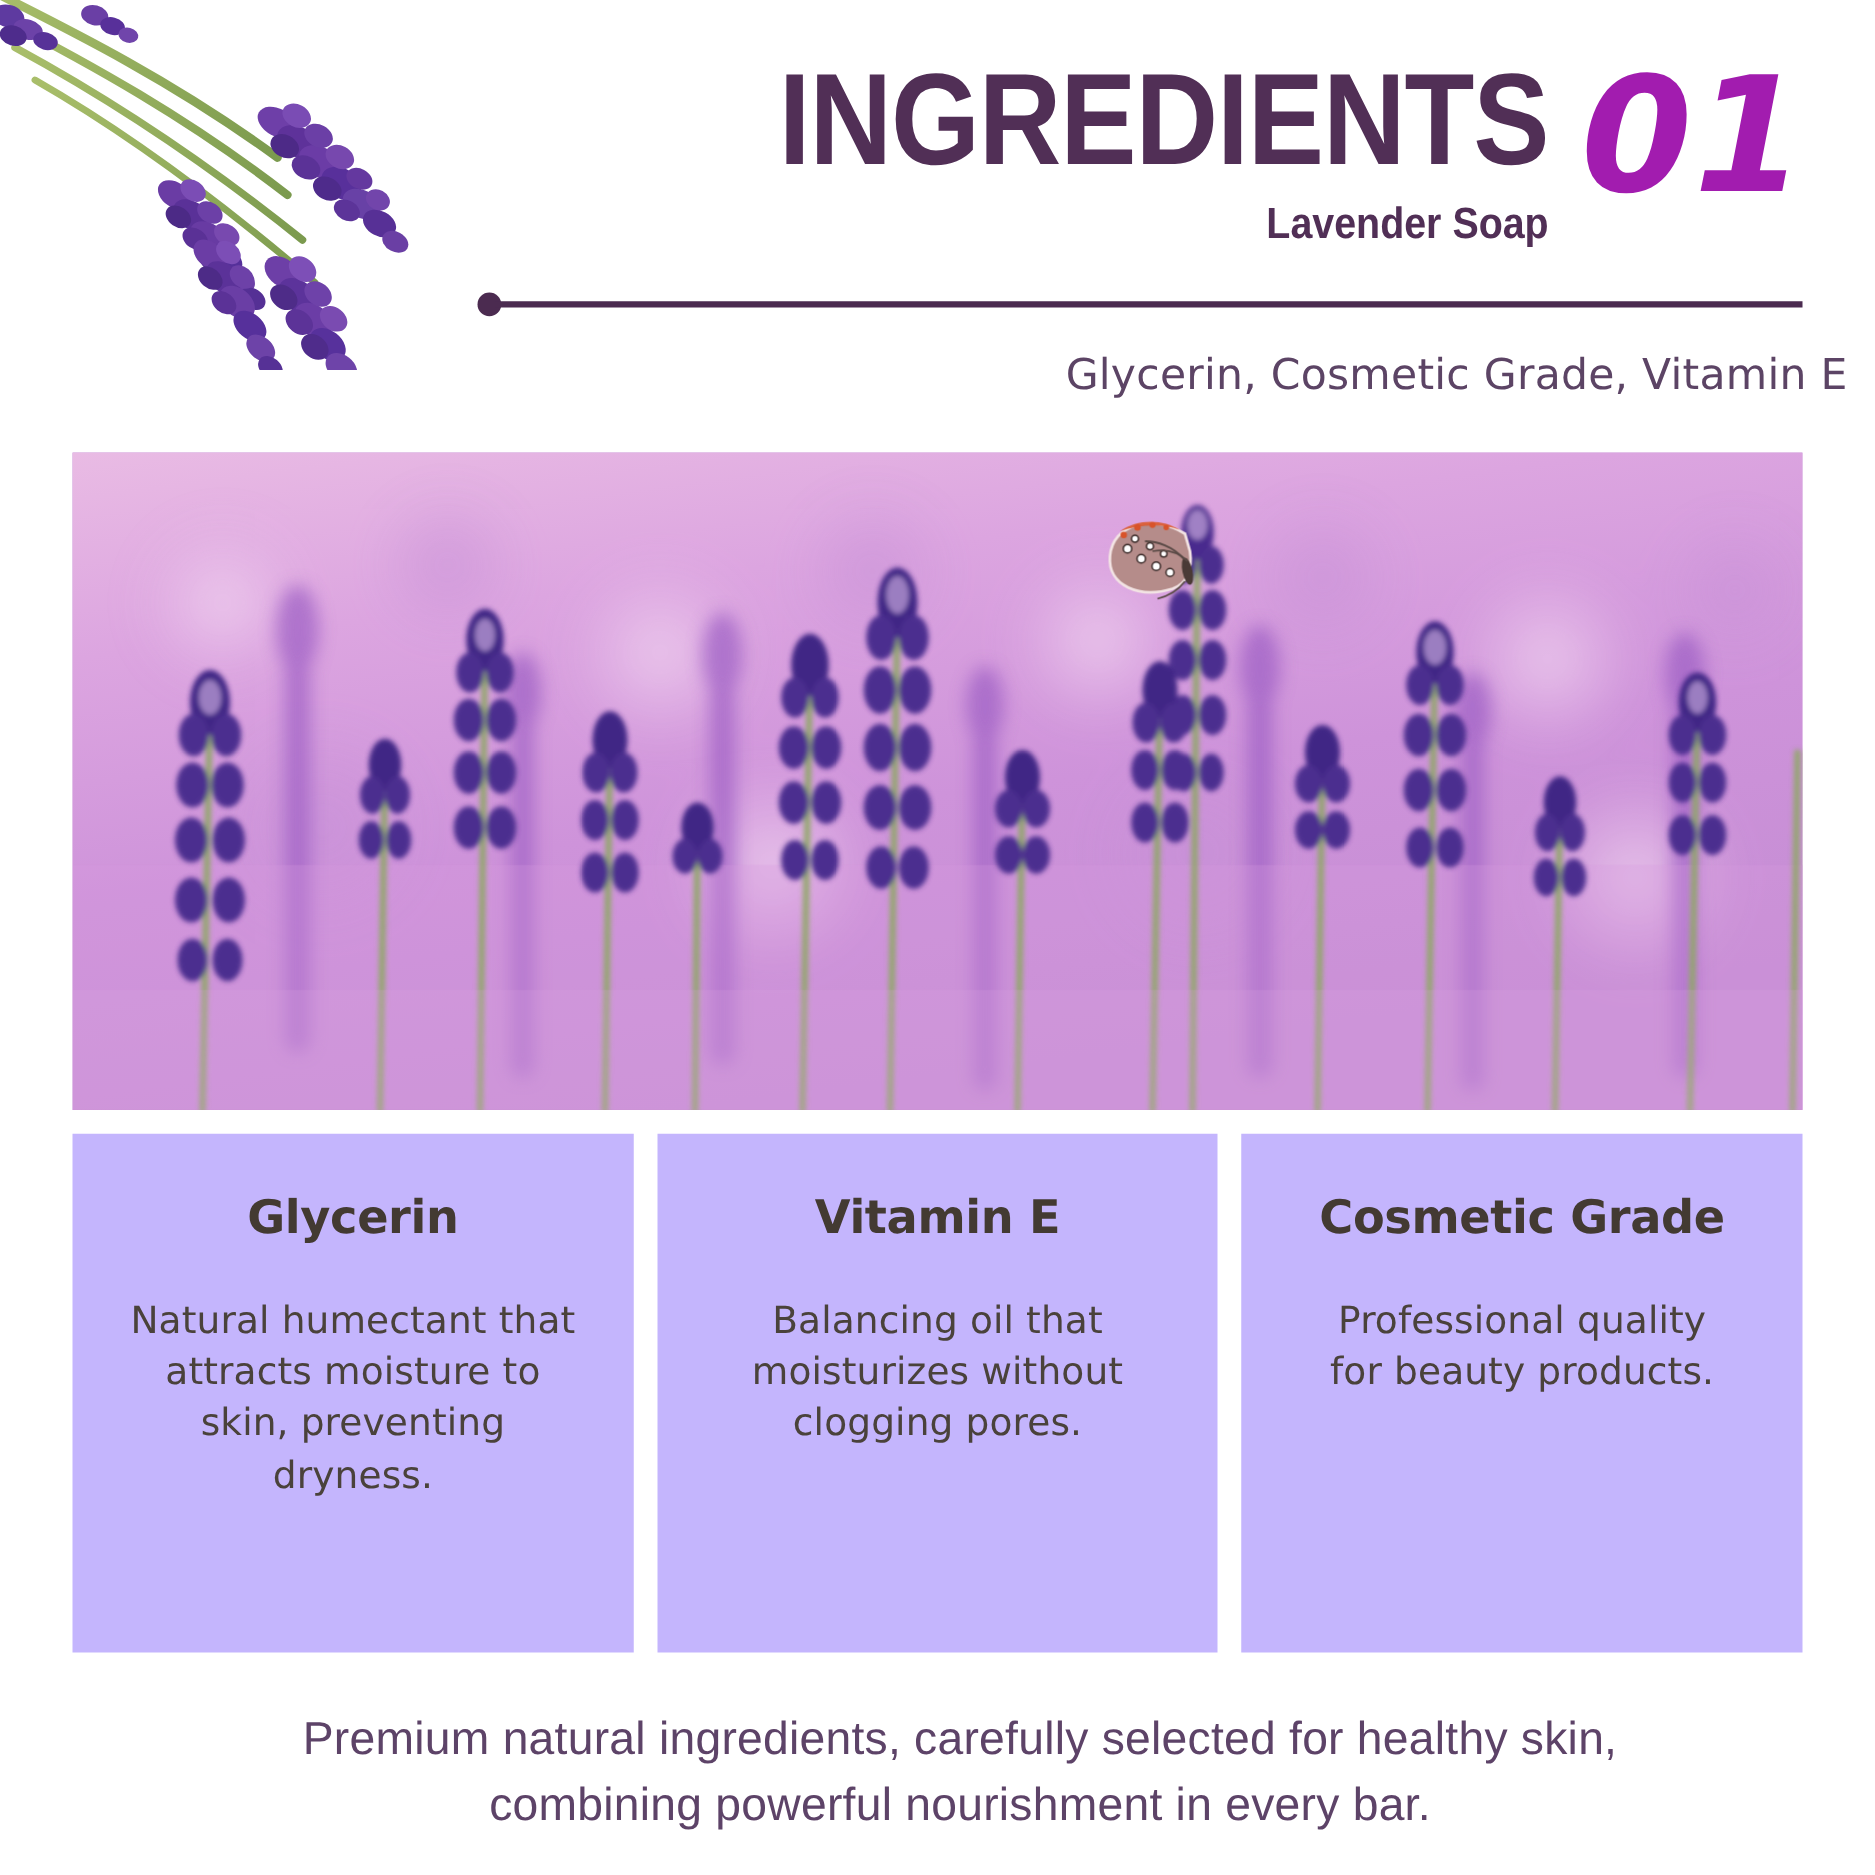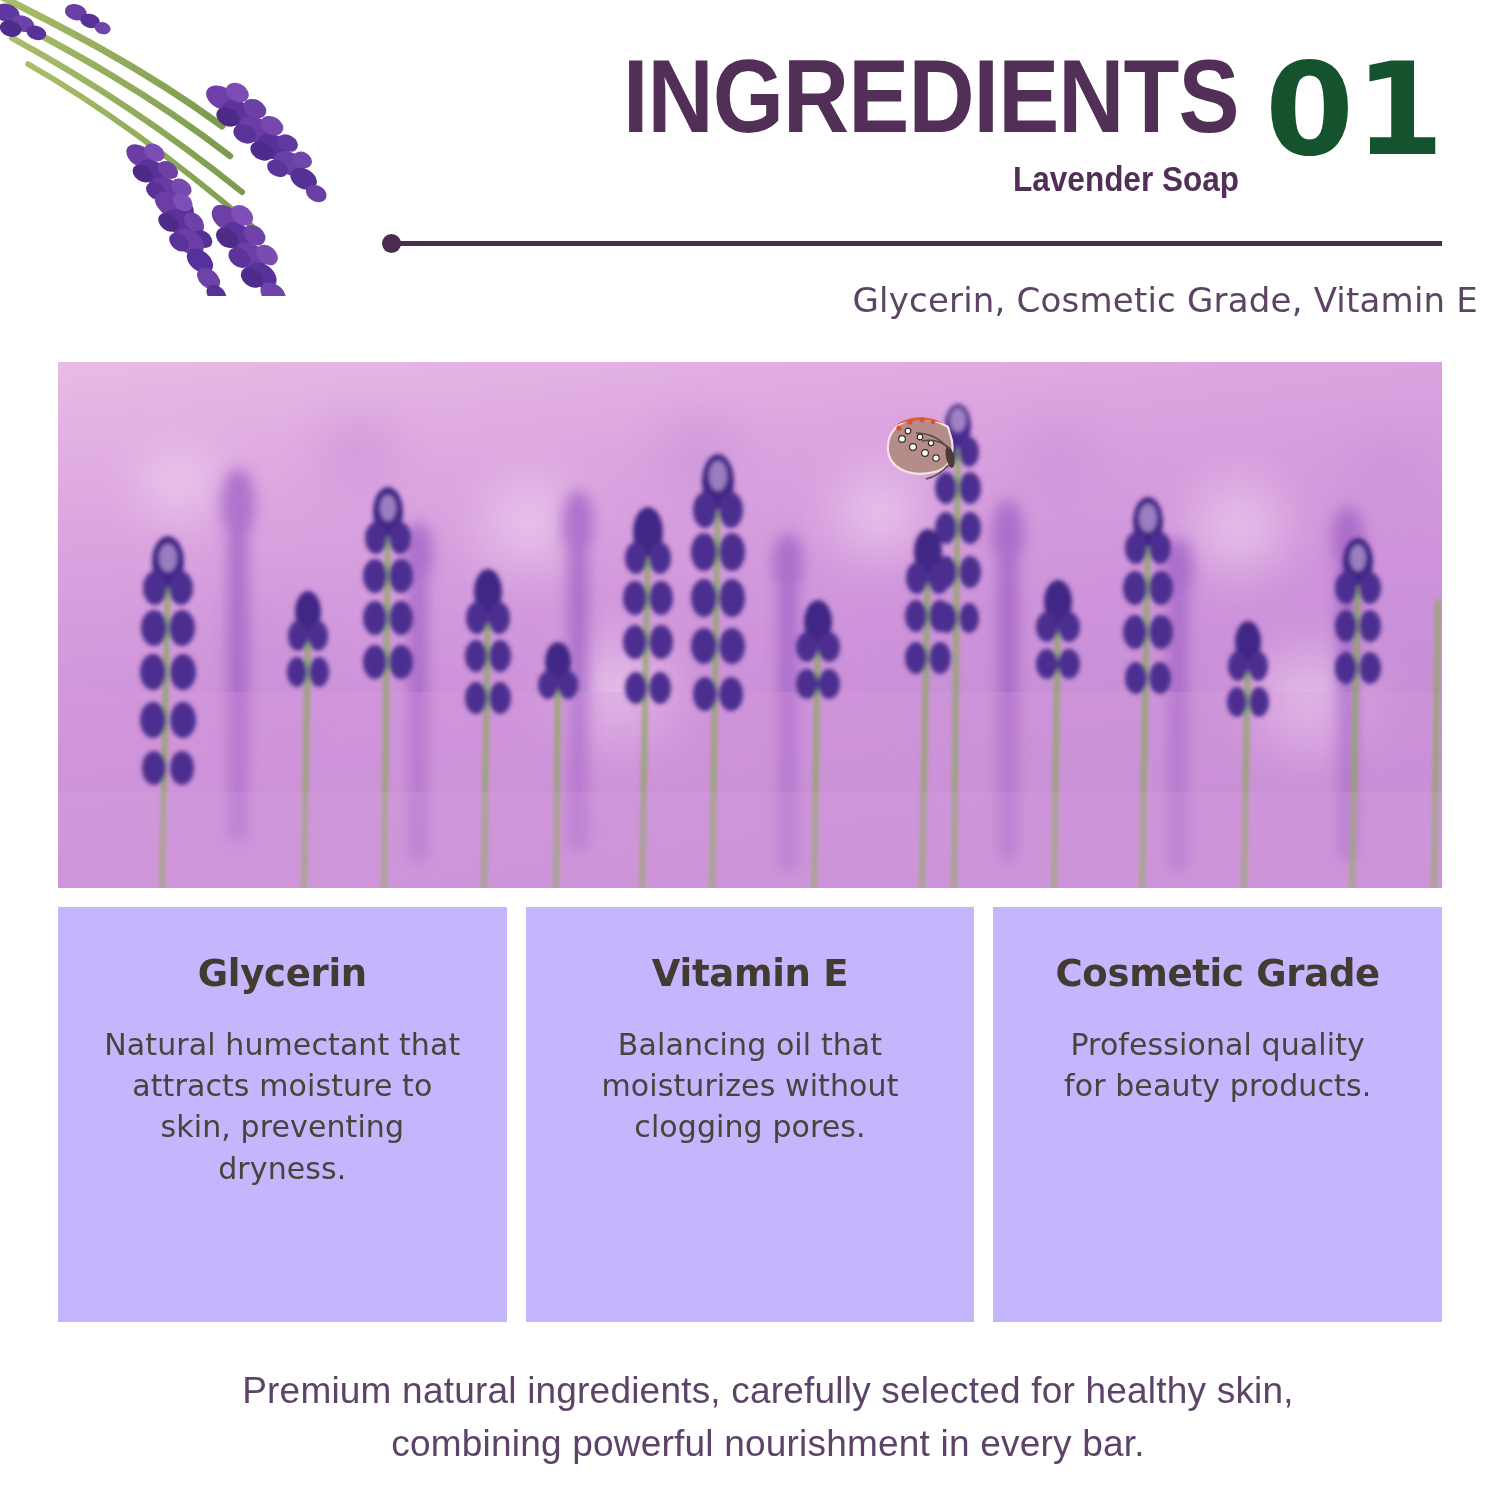--- a/index.html
+++ b/index.html
@@ -71,23 +71,24 @@
     transform: scaleX(0.9);
     transform-origin: right top;
     margin-top: 12px;
     white-space: nowrap;
   }
   .step-number {
     font-family: "DejaVu Sans", sans-serif;
     font-weight: bold;
     font-size: 128px;
     line-height: 1;
-    color: #14532d;
+    color: #a21caf;
     letter-spacing: 1px;
     white-space: nowrap;
+    font-style: italic;
   }
 
   
   .divider {
     position: absolute;
     left: 382px;
     top: 234px;
     width: 1060px;
     height: 20px;
   }
@@ -168,21 +169,21 @@
     color: #433A32;
     letter-spacing: -0.3px;
     margin: 0;
   }
   .card-desc {
     font-family: "DejaVu Sans", sans-serif;
     font-weight: 400;
     font-size: 30px;
     line-height: 1.38;
     color: #4A423B;
-    margin: 28px auto 0 auto;
+    margin: 40px auto 0 auto;
     max-width: 380px;
     letter-spacing: 0.1px;
   }
   .card:nth-child(2) .card-desc { max-width: 330px; }
   .card:nth-child(3) .card-desc { max-width: 340px; }
 
   
   .footer-caption {
     position: absolute;
     left: 0;

